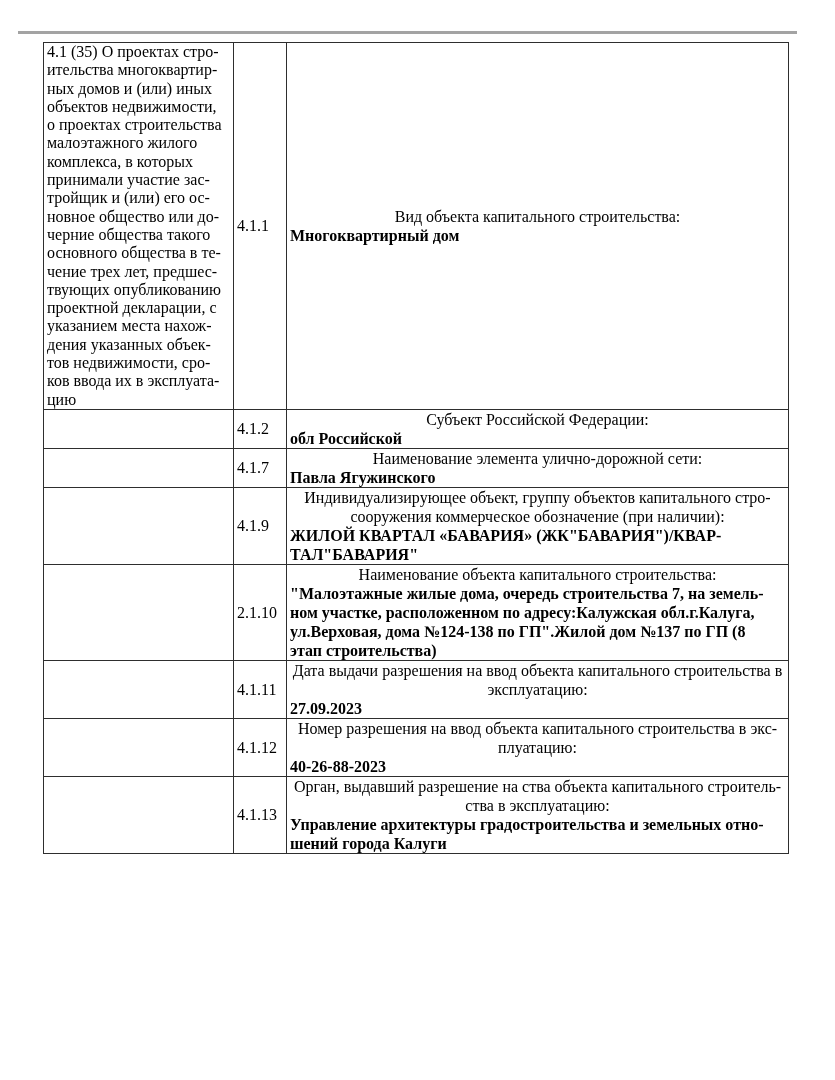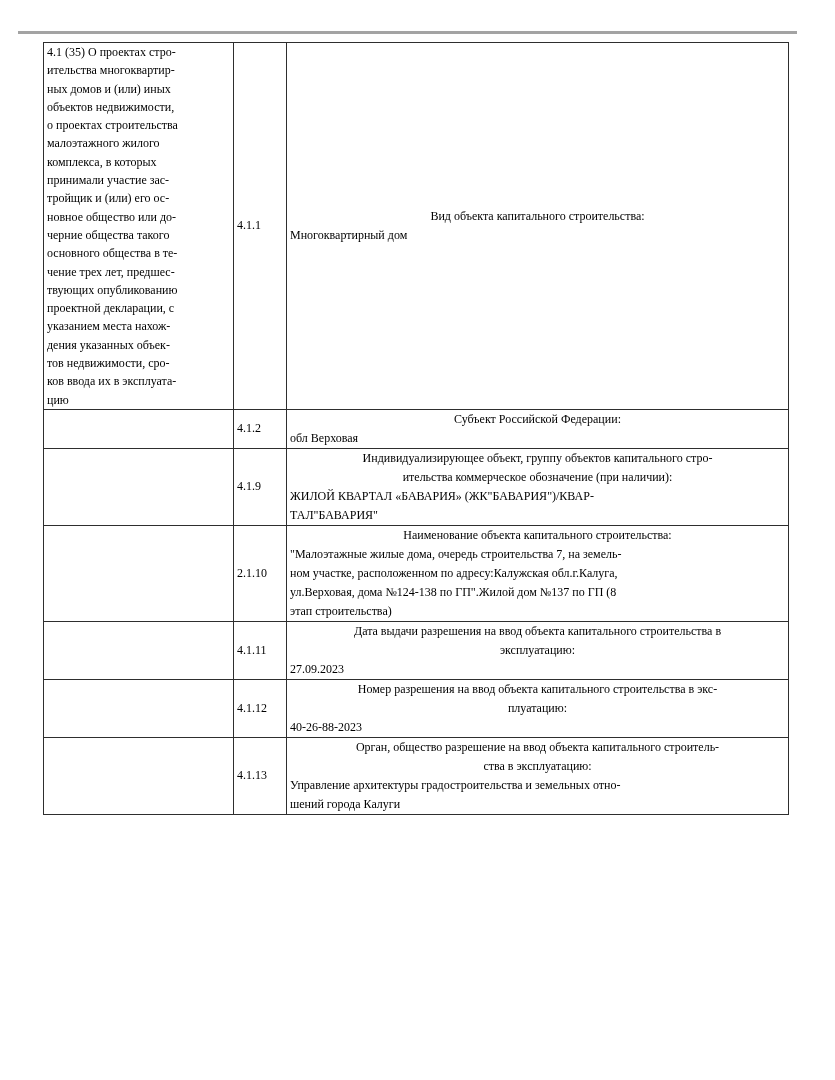--- a/index.html
+++ b/index.html
@@ -26,21 +26,21 @@
     height: 3px;
     background: #a3a3a3;
   }
   table.decl {
     position: absolute;
     left: 43px;
     top: 42px;
     width: 746px;
     border-collapse: collapse;
     table-layout: fixed;
-    font-size: 12px;
+    font-size: 16px;
     color: #000000;
   }
   table.decl td {
     border: 1px solid #2e2e2e;
     padding: 0 3px;
     vertical-align: middle;
     overflow: hidden;
   }
   td.c1 {
     width: 183px;
@@ -60,21 +60,21 @@
   .field-label {
     display: block;
     white-space: pre-line;
     text-align: center;
   }
   .value-line {
     display: block;
     white-space: pre-line;
   }
   .field-value {
-    font-weight: normal;
+    font-weight: bold;
     white-space: pre-line;
   }
 </style>
 </head>
 <body>
 
 <div class="page">
   <div class="top-rule"></div>
 
   <table class="decl">
@@ -106,36 +106,44 @@
           <span class="field-label">Вид объекта капитального строительства:</span>
           <span class="value-line"><span></span><span class="field-value">Многоквартирный дом</span></span>
         </td>
       </tr>
 
       <tr>
         <td class="c1"></td>
         <td class="c2">4.1.2</td>
         <td class="c3">
           <span class="field-label">Субъект Российской Федерации:</span>
-          <span class="value-line"><span></span><span class="field-value">обл Верховая</span></span>
+          <span class="value-line"><span></span><span class="field-value">обл Российской</span></span>
         </td>
       </tr>
 
 
 
 
 
+      <tr>
+        <td class="c1"></td>
+        <td class="c2">4.1.7</td>
+        <td class="c3">
+          <span class="field-label">Наименование элемента улично-дорожной сети:</span>
+          <span class="value-line"><span></span><span class="field-value">Павла Ягужинского</span></span>
+        </td>
+      </tr>
 
 
       <tr>
         <td class="c1"></td>
         <td class="c2">4.1.9</td>
         <td class="c3">
           <span class="field-label">Индивидуализирующее объект, группу объектов капитального стро-
-ительства коммерческое обозначение (при наличии):</span>
+сооружения коммерческое обозначение (при наличии):</span>
           <span class="value-line"><span></span><span class="field-value">ЖИЛОЙ КВАРТАЛ «БАВАРИЯ» (ЖК"БАВАРИЯ")/КВАР-
 ТАЛ"БАВАРИЯ"</span></span>
         </td>
       </tr>
 
       <tr>
         <td class="c1"></td>
         <td class="c2">2.1.10</td>
         <td class="c3">
           <span class="field-label">Наименование объекта капитального строительства:</span>
@@ -163,21 +171,21 @@
           <span class="field-label">Номер разрешения на ввод объекта капитального строительства в экс-
 плуатацию:</span>
           <span class="value-line"><span></span><span class="field-value">40-26-88-2023</span></span>
         </td>
       </tr>
 
       <tr>
         <td class="c1"></td>
         <td class="c2">4.1.13</td>
         <td class="c3">
-          <span class="field-label">Орган, общество разрешение на ввод объекта капитального строитель-
+          <span class="field-label">Орган, выдавший разрешение на ства объекта капитального строитель-
 ства в эксплуатацию:</span>
           <span class="value-line"><span></span><span class="field-value">Управление архитектуры градостроительства и земельных отно-
 шений города Калуги</span></span>
         </td>
       </tr>
 
     </tbody>
   </table>
 </div>
 

